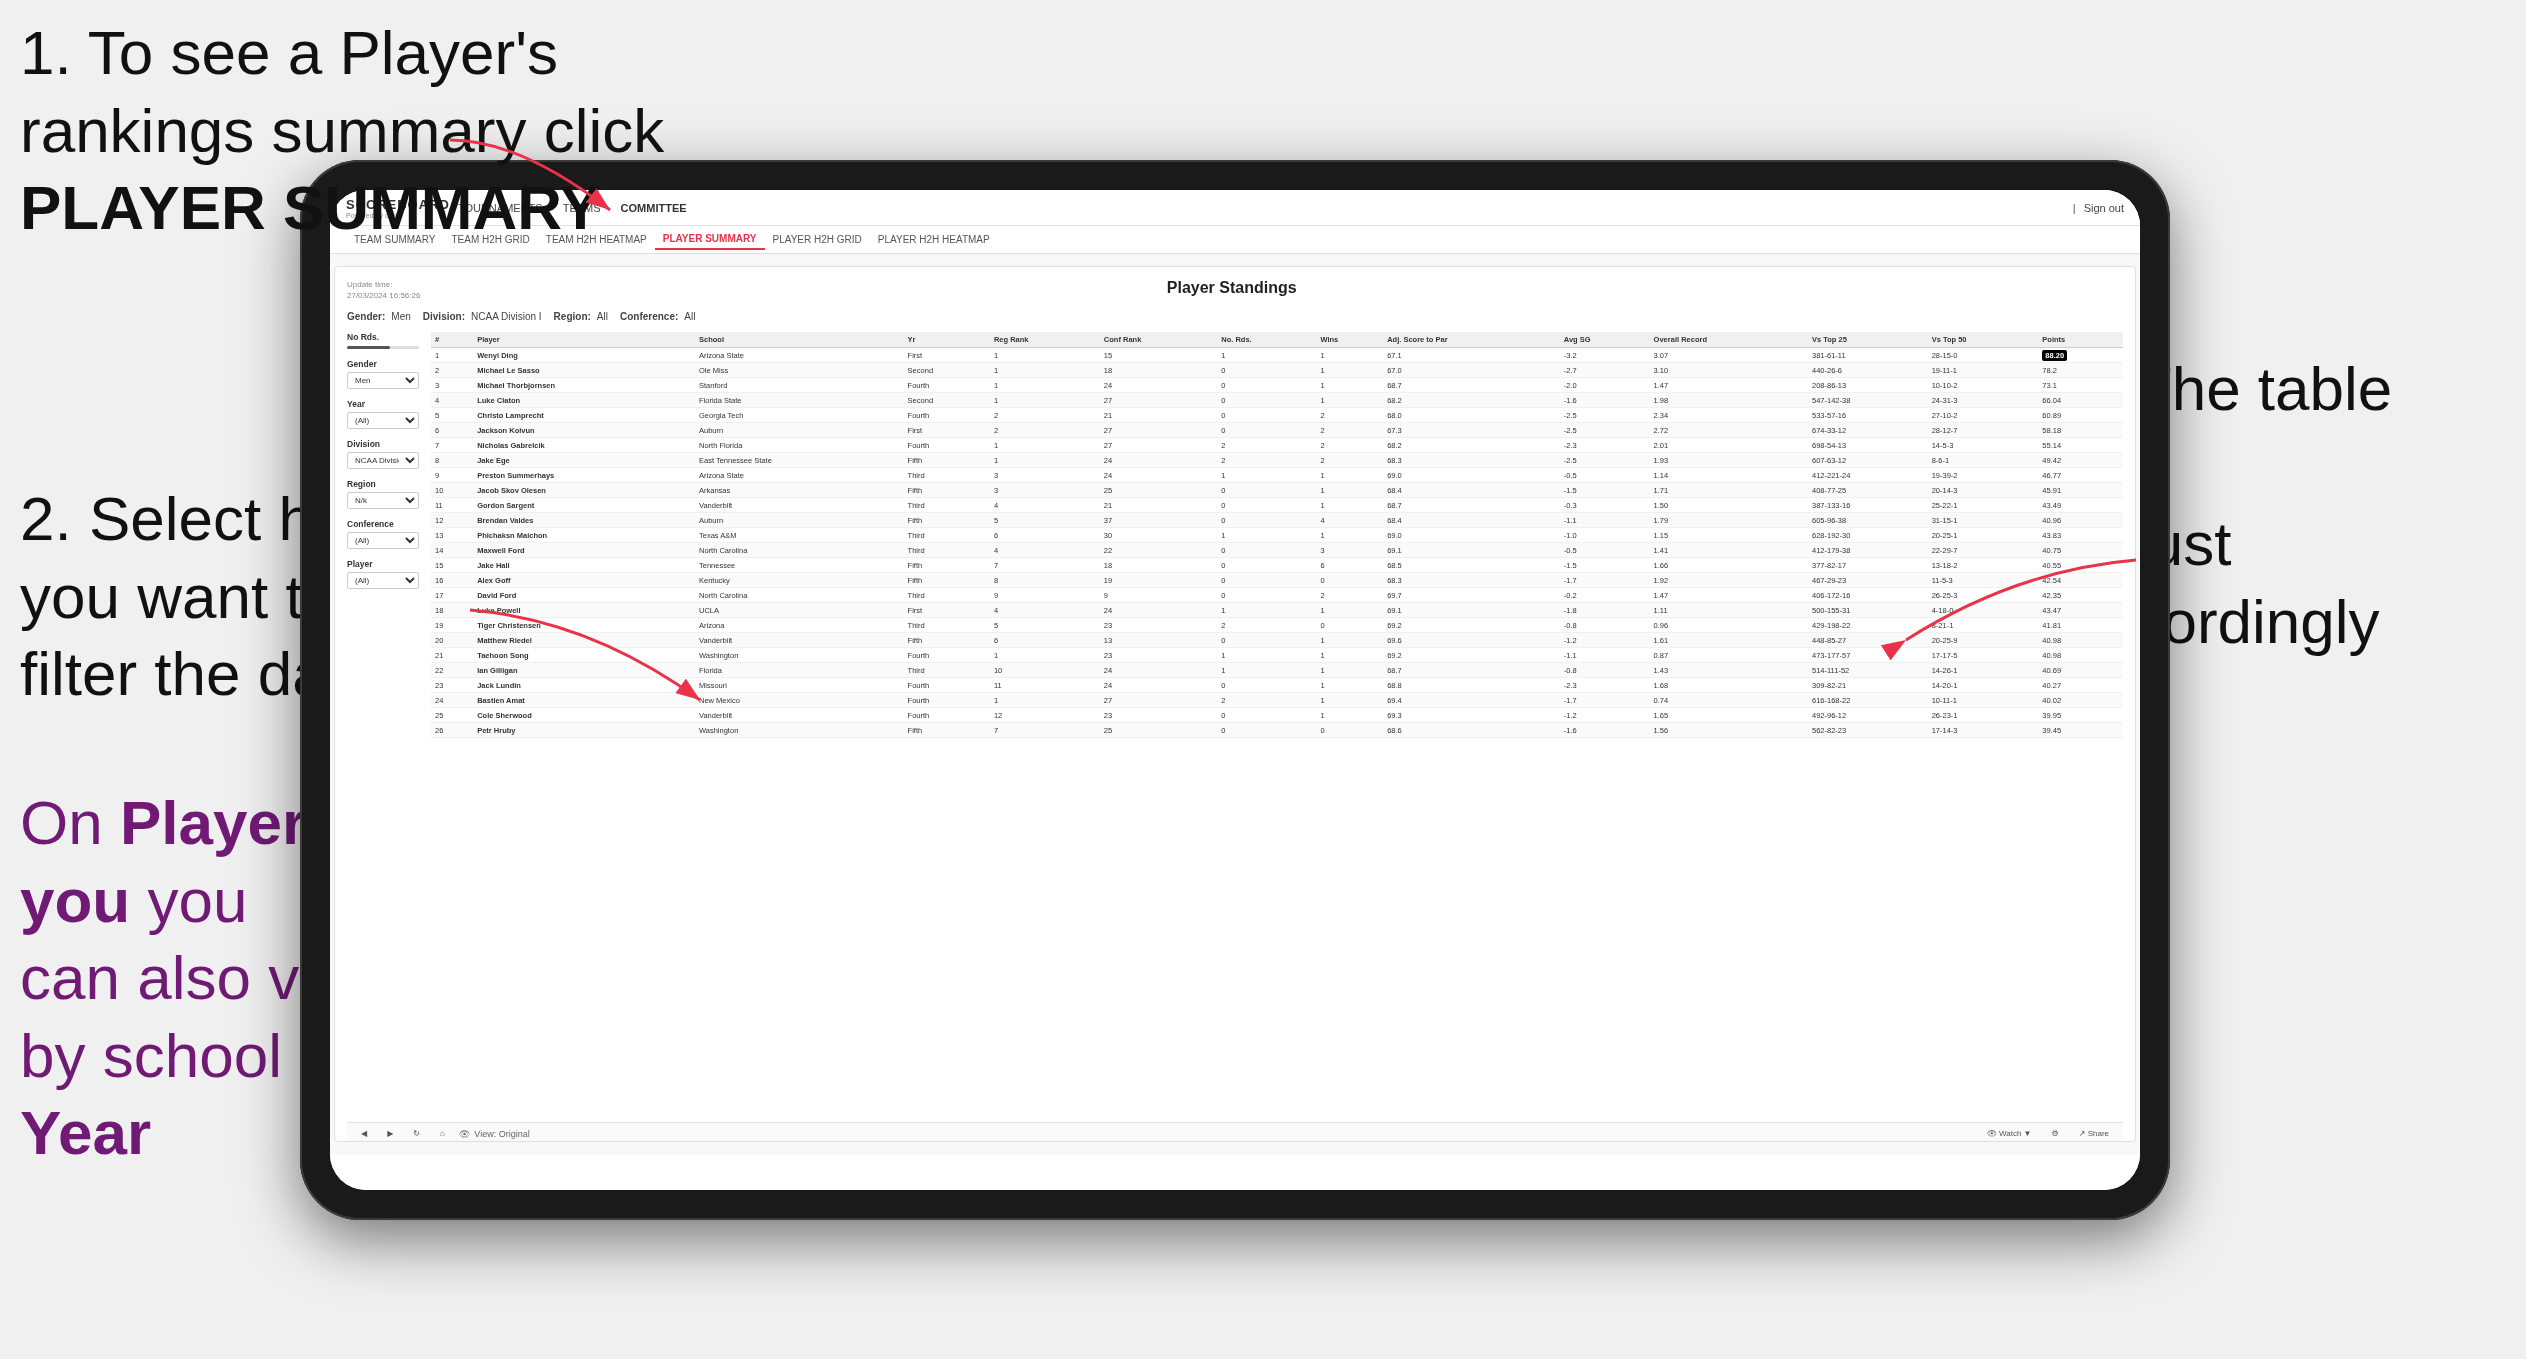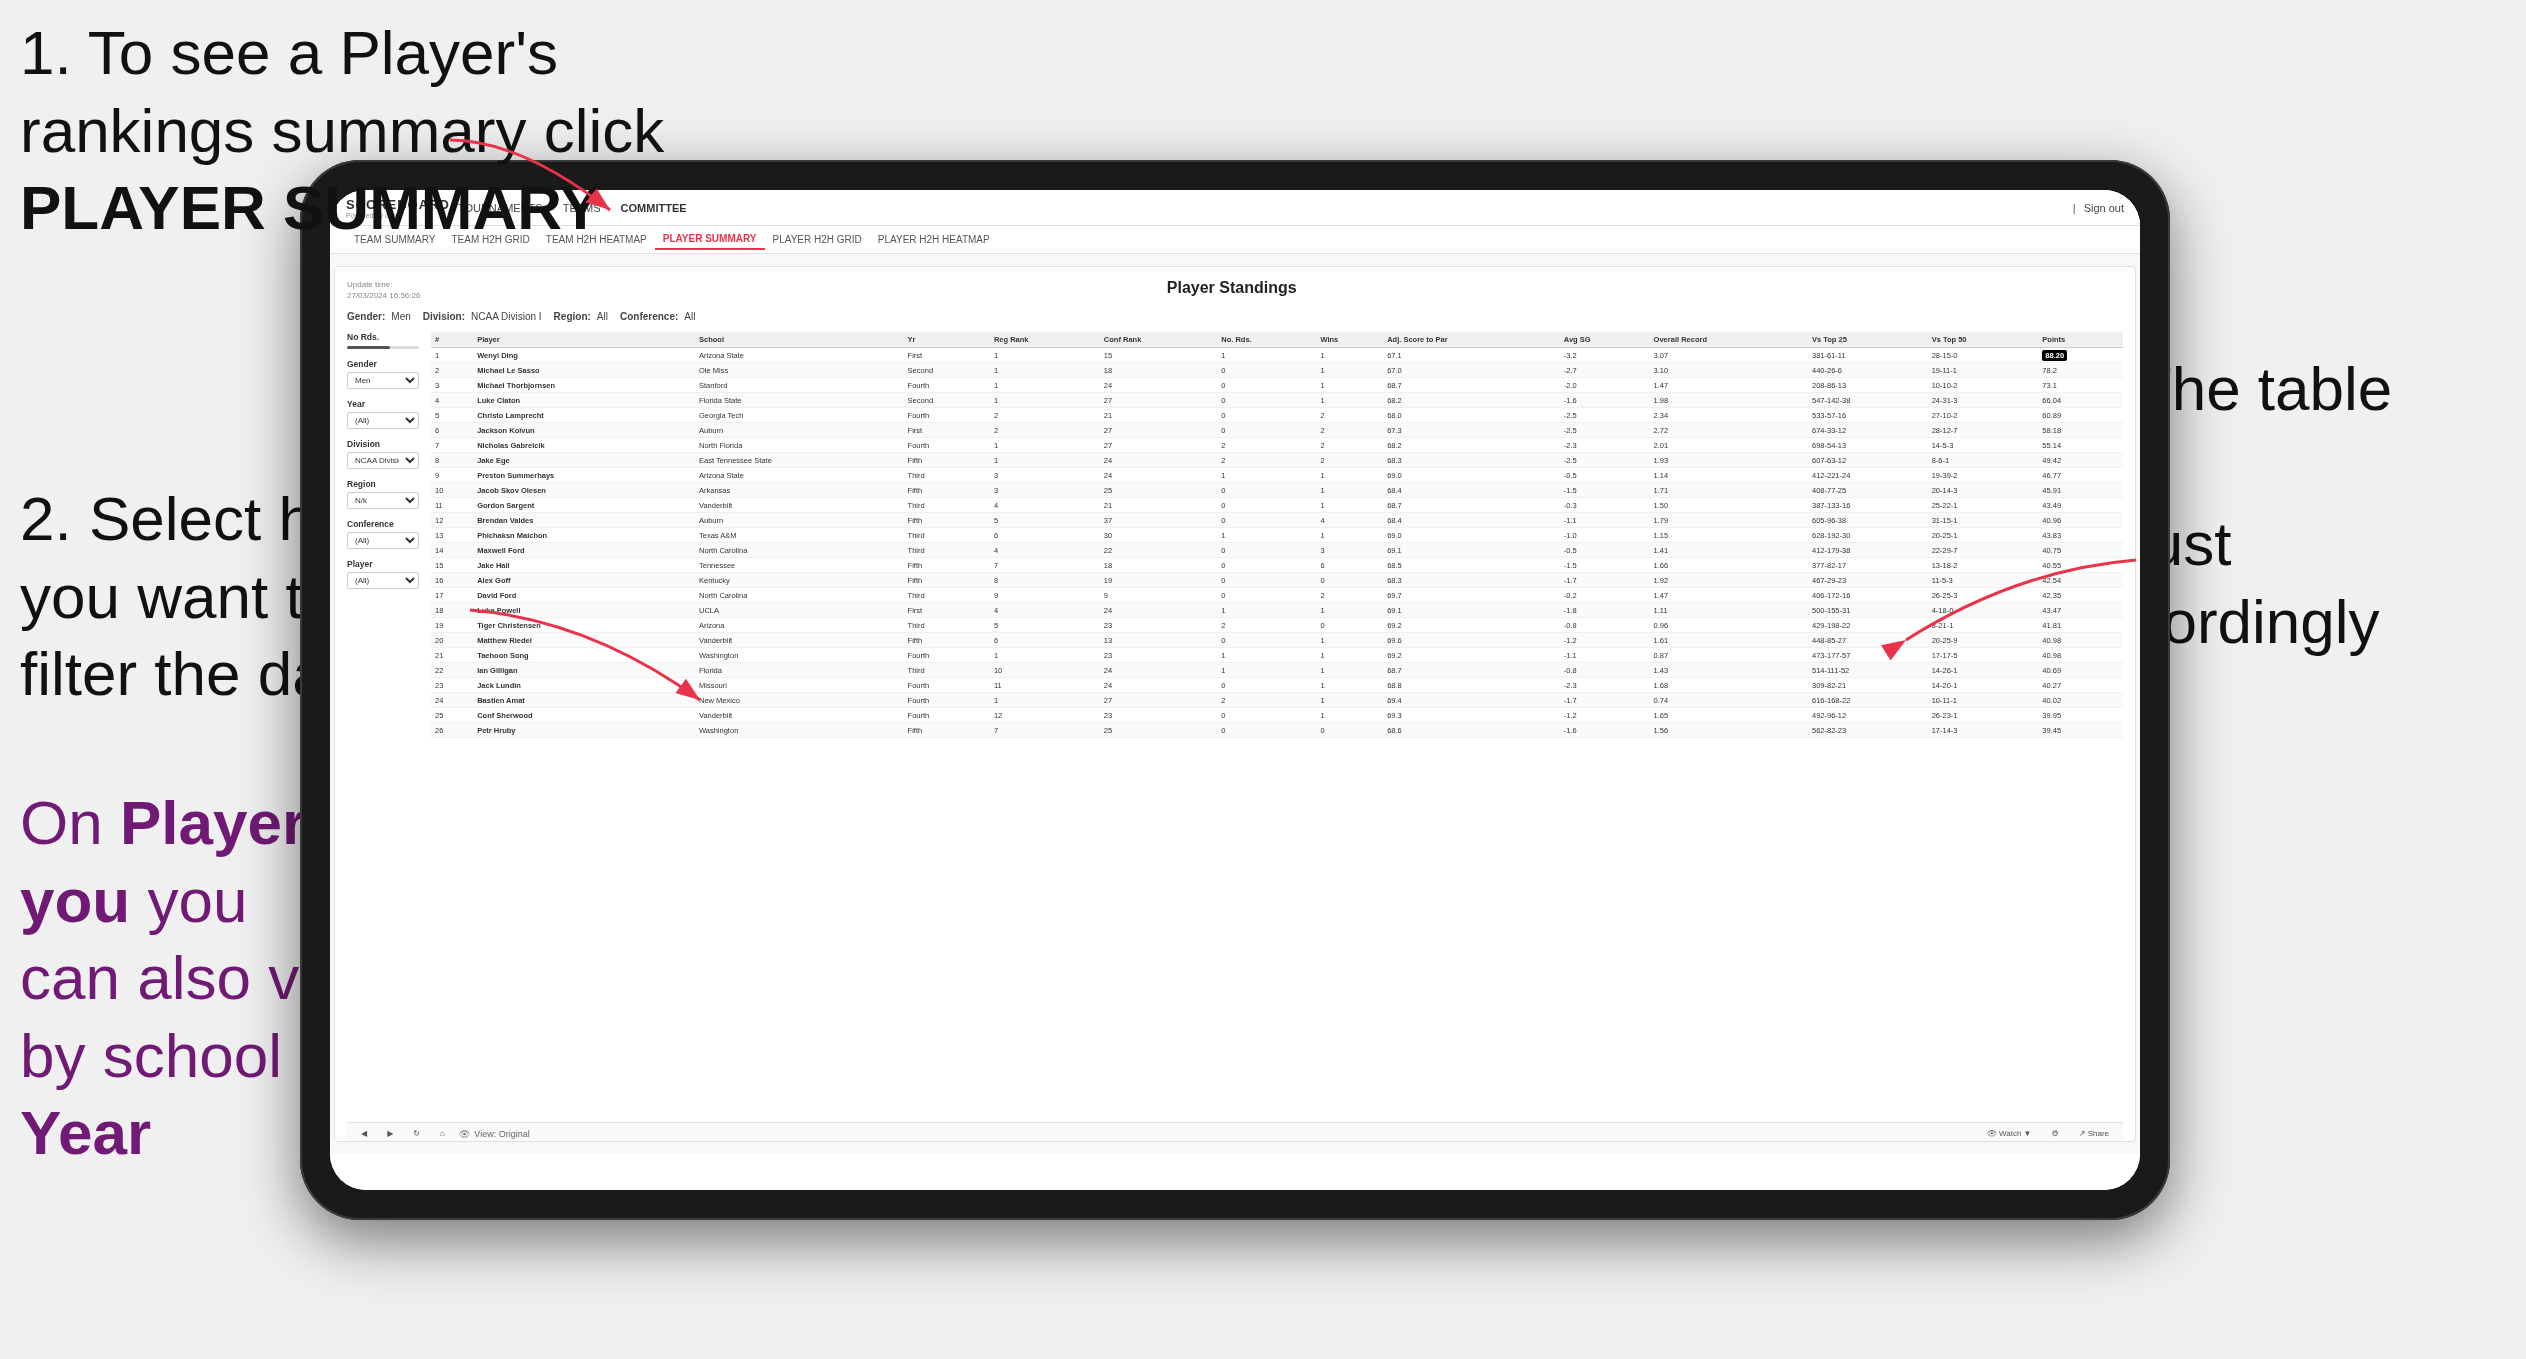--- a/index.html
+++ b/index.html
@@ -968,21 +968,21 @@
       <td>-1.7</td>
       <td>0.74</td>
       <td>616-168-22</td>
       <td>10-11-1</td>
       <td>
         40.02
       </td>
     </tr>
                       <tr>
       <td>25</td>
-      <td style="font-weight:600">Conf Sherwood</td>
+      <td style="font-weight:600">Cole Sherwood</td>
       <td>Vanderbilt</td>
       <td>Fourth</td>
       <td>12</td>
       <td>23</td>
       <td>0</td>
       <td>1</td>
       <td>69.3</td>
       <td>-1.2</td>
       <td>1.65</td>
       <td>492-96-12</td>

